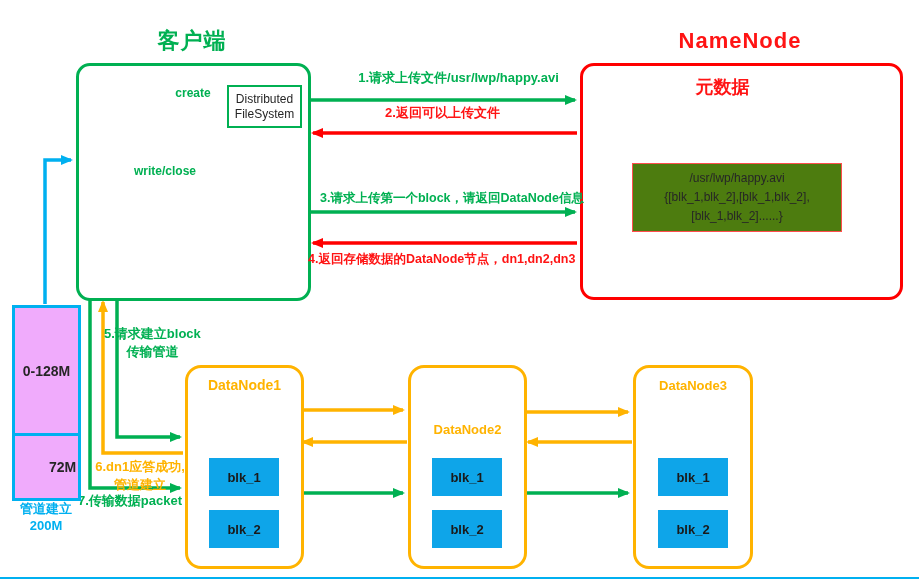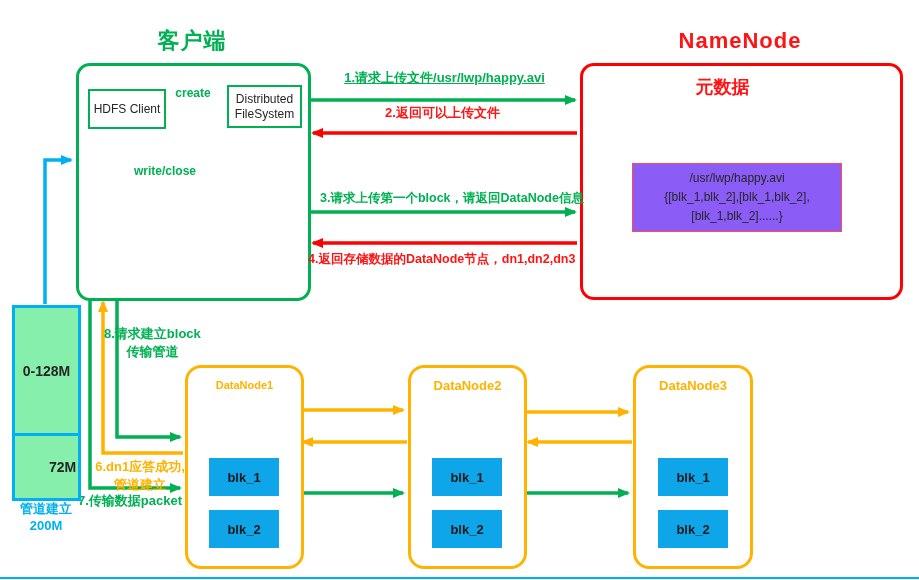--- a/index.html
+++ b/index.html
@@ -12,24 +12,24 @@
   
   .big-title{font-size:22px;font-weight:bold;letter-spacing:1px;}
   .green-t{color:#00b052;}
   .red-t{color:#ff1414;}
   .orange-t{color:#ffb300;}
   .blue-t{color:#00b0f0;}
   
   .client-box{border:3px solid #00b052;border-radius:14px;background:#fff;}
   .namenode-box{border:3px solid #ff0000;border-radius:14px;background:#fff;}
   .inner-green{border:2px solid #00b052;background:#fff;font-size:12px;}
-  .meta-inner{border:1px solid #ff4d4d;background:#8b5cf6;font-size:12px;line-height:1.6;}
+  .meta-inner{border:1px solid #ff4d4d;background:#4d7c0f;font-size:12px;line-height:1.6;}
   .dn-box{border:3px solid #ffb300;border-radius:16px;background:#fff;}
   .blk{background:#0ea5e9;color:#1a1a1a;font-weight:bold;font-size:13px;}
-  .file-box{border:3px solid #00b0f0;background:#86efac;}
+  .file-box{border:3px solid #00b0f0;background:#f0abfc;}
   .file-cell{font-weight:bold;font-size:14px;color:#262626;}
   .file-divider{background:#00b0f0;height:3px;}
   .flow-label{font-weight:bold;font-size:13px;white-space:nowrap;}
   .flow-label-sm{font-weight:bold;font-size:12.5px;white-space:nowrap;}
   .small-green{color:#00b052;font-size:12px;font-weight:bold;}
   .bottom-line{background:#00b0f0;}
 </style>
 </head>
 <body>
 
@@ -74,23 +74,20 @@
 
     <line x1="522" y1="412" x2="628" y2="412" stroke="#ffb300" stroke-width="3.5" marker-end="url(#ah-orange)"></line>
     <line x1="632" y1="442" x2="528" y2="442" stroke="#ffb300" stroke-width="3.5" marker-end="url(#ah-orange)"></line>
     <line x1="522" y1="493" x2="628" y2="493" stroke="#00b052" stroke-width="3.5" marker-end="url(#ah-green)"></line>
   </svg>
 
   <div class="abs big-title green-t center" style="left:76px;top:26px;width:232px;height:30px;">客户端</div>
 
   <div class="abs client-box" style="left:76px;top:63px;width:229px;height:232px;"></div>
 
-  <div class="abs inner-green center" style="left:88px;top:89px;width:74px;height:36px;">
-    <span>HDFS Client</span>
-  </div>
 
   <div class="abs small-green center" style="left:163px;top:86px;width:60px;height:14px;">create</div>
 
   <div class="abs inner-green center" style="left:227px;top:85px;width:71px;height:39px;line-height:1.25;">
     <span>
       <span>Distributed</span><br>
       <span>FileSystem</span>
     </span>
   </div>
 
@@ -104,53 +101,53 @@
   <div class="abs red-t center" style="left:564px;top:74px;width:317px;height:26px;font-size:18px;font-weight:bold;">元数据</div>
 
   <div class="abs meta-inner center" style="left:632px;top:163px;width:208px;height:67px;">
     <span>
       <span>/usr/lwp/happy.avi</span><br>
       <span>{[blk_1,blk_2],[blk_1,blk_2],</span><br>
       <span>[blk_1,blk_2]......}</span>
     </span>
   </div>
 
-  <div class="abs flow-label green-t center" style="left:312px;top:70px;width:265px;height:16px;text-decoration:underline;">1.请求上传文件/usr/lwp/happy.avi</div>
+  <div class="abs flow-label green-t center" style="left:326px;top:70px;width:265px;height:16px;">1.请求上传文件/usr/lwp/happy.avi</div>
   <div class="abs flow-label red-t center" style="left:310px;top:105px;width:265px;height:16px;">2.返回可以上传文件</div>
   <div class="abs flow-label-sm green-t" style="left:320px;top:190px;">3.请求上传第一个block，请返回DataNode信息</div>
   <div class="abs flow-label-sm red-t" style="left:308px;top:251px;">4.返回存储数据的DataNode节点，dn1,dn2,dn3</div>
 
   <div class="abs flow-label green-t" style="left:104px;top:325px;text-align:center;">
-    <span>8.请求建立block</span><br>
+    <span>5.请求建立block</span><br>
     <span>传输管道</span>
   </div>
   <div class="abs flow-label orange-t" style="left:90px;top:458px;text-align:center;width:100px;">
     <span>6.dn1应答成功,</span><br>
     <span>管道建立</span>
   </div>
   <div class="abs flow-label green-t" style="left:78px;top:492px;">7.传输数据packet</div>
 
   <div class="abs file-box" style="left:12px;top:305px;width:63px;height:190px;">
     <div class="file-cell center" style="height:125px;">0-128M</div>
     <div class="file-divider"></div>
     <div class="file-cell center" style="height:62px;padding-left:32px;">72M</div>
   </div>
   <div class="abs flow-label blue-t" style="left:6px;top:500px;width:80px;text-align:center;">
     <span>管道建立</span><br>
     <span>200M</span>
   </div>
 
   <div class="abs dn-box" style="left:185px;top:365px;width:113px;height:198px;">
-    <div class="orange-t center" style="height:34px;font-weight:bold;font-size:11px;">DataNode1</div>
+    <div class="orange-t center" style="height:34px;font-weight:bold;font-size:14px;">DataNode1</div>
     <div class="blk center abs" style="left:21px;top:90px;width:70px;height:38px;">blk_1</div>
     <div class="blk center abs" style="left:21px;top:142px;width:70px;height:38px;">blk_2</div>
   </div>
 
   <div class="abs dn-box" style="left:408px;top:365px;width:113px;height:198px;">
-    <div class="orange-t center" style="height:34px;font-weight:bold;font-size:13px;">DataNode2</div>
+    <div class="orange-t center" style="height:34px;font-weight:bold;font-size:13px;margin-top:44px;">DataNode2</div>
     <div class="blk center abs" style="left:21px;top:90px;width:70px;height:38px;">blk_1</div>
     <div class="blk center abs" style="left:21px;top:142px;width:70px;height:38px;">blk_2</div>
   </div>
 
   <div class="abs dn-box" style="left:633px;top:365px;width:114px;height:198px;">
     <div class="orange-t center" style="height:34px;font-weight:bold;font-size:13px;">DataNode3</div>
     <div class="blk center abs" style="left:22px;top:90px;width:70px;height:38px;">blk_1</div>
     <div class="blk center abs" style="left:22px;top:142px;width:70px;height:38px;">blk_2</div>
   </div>
 

